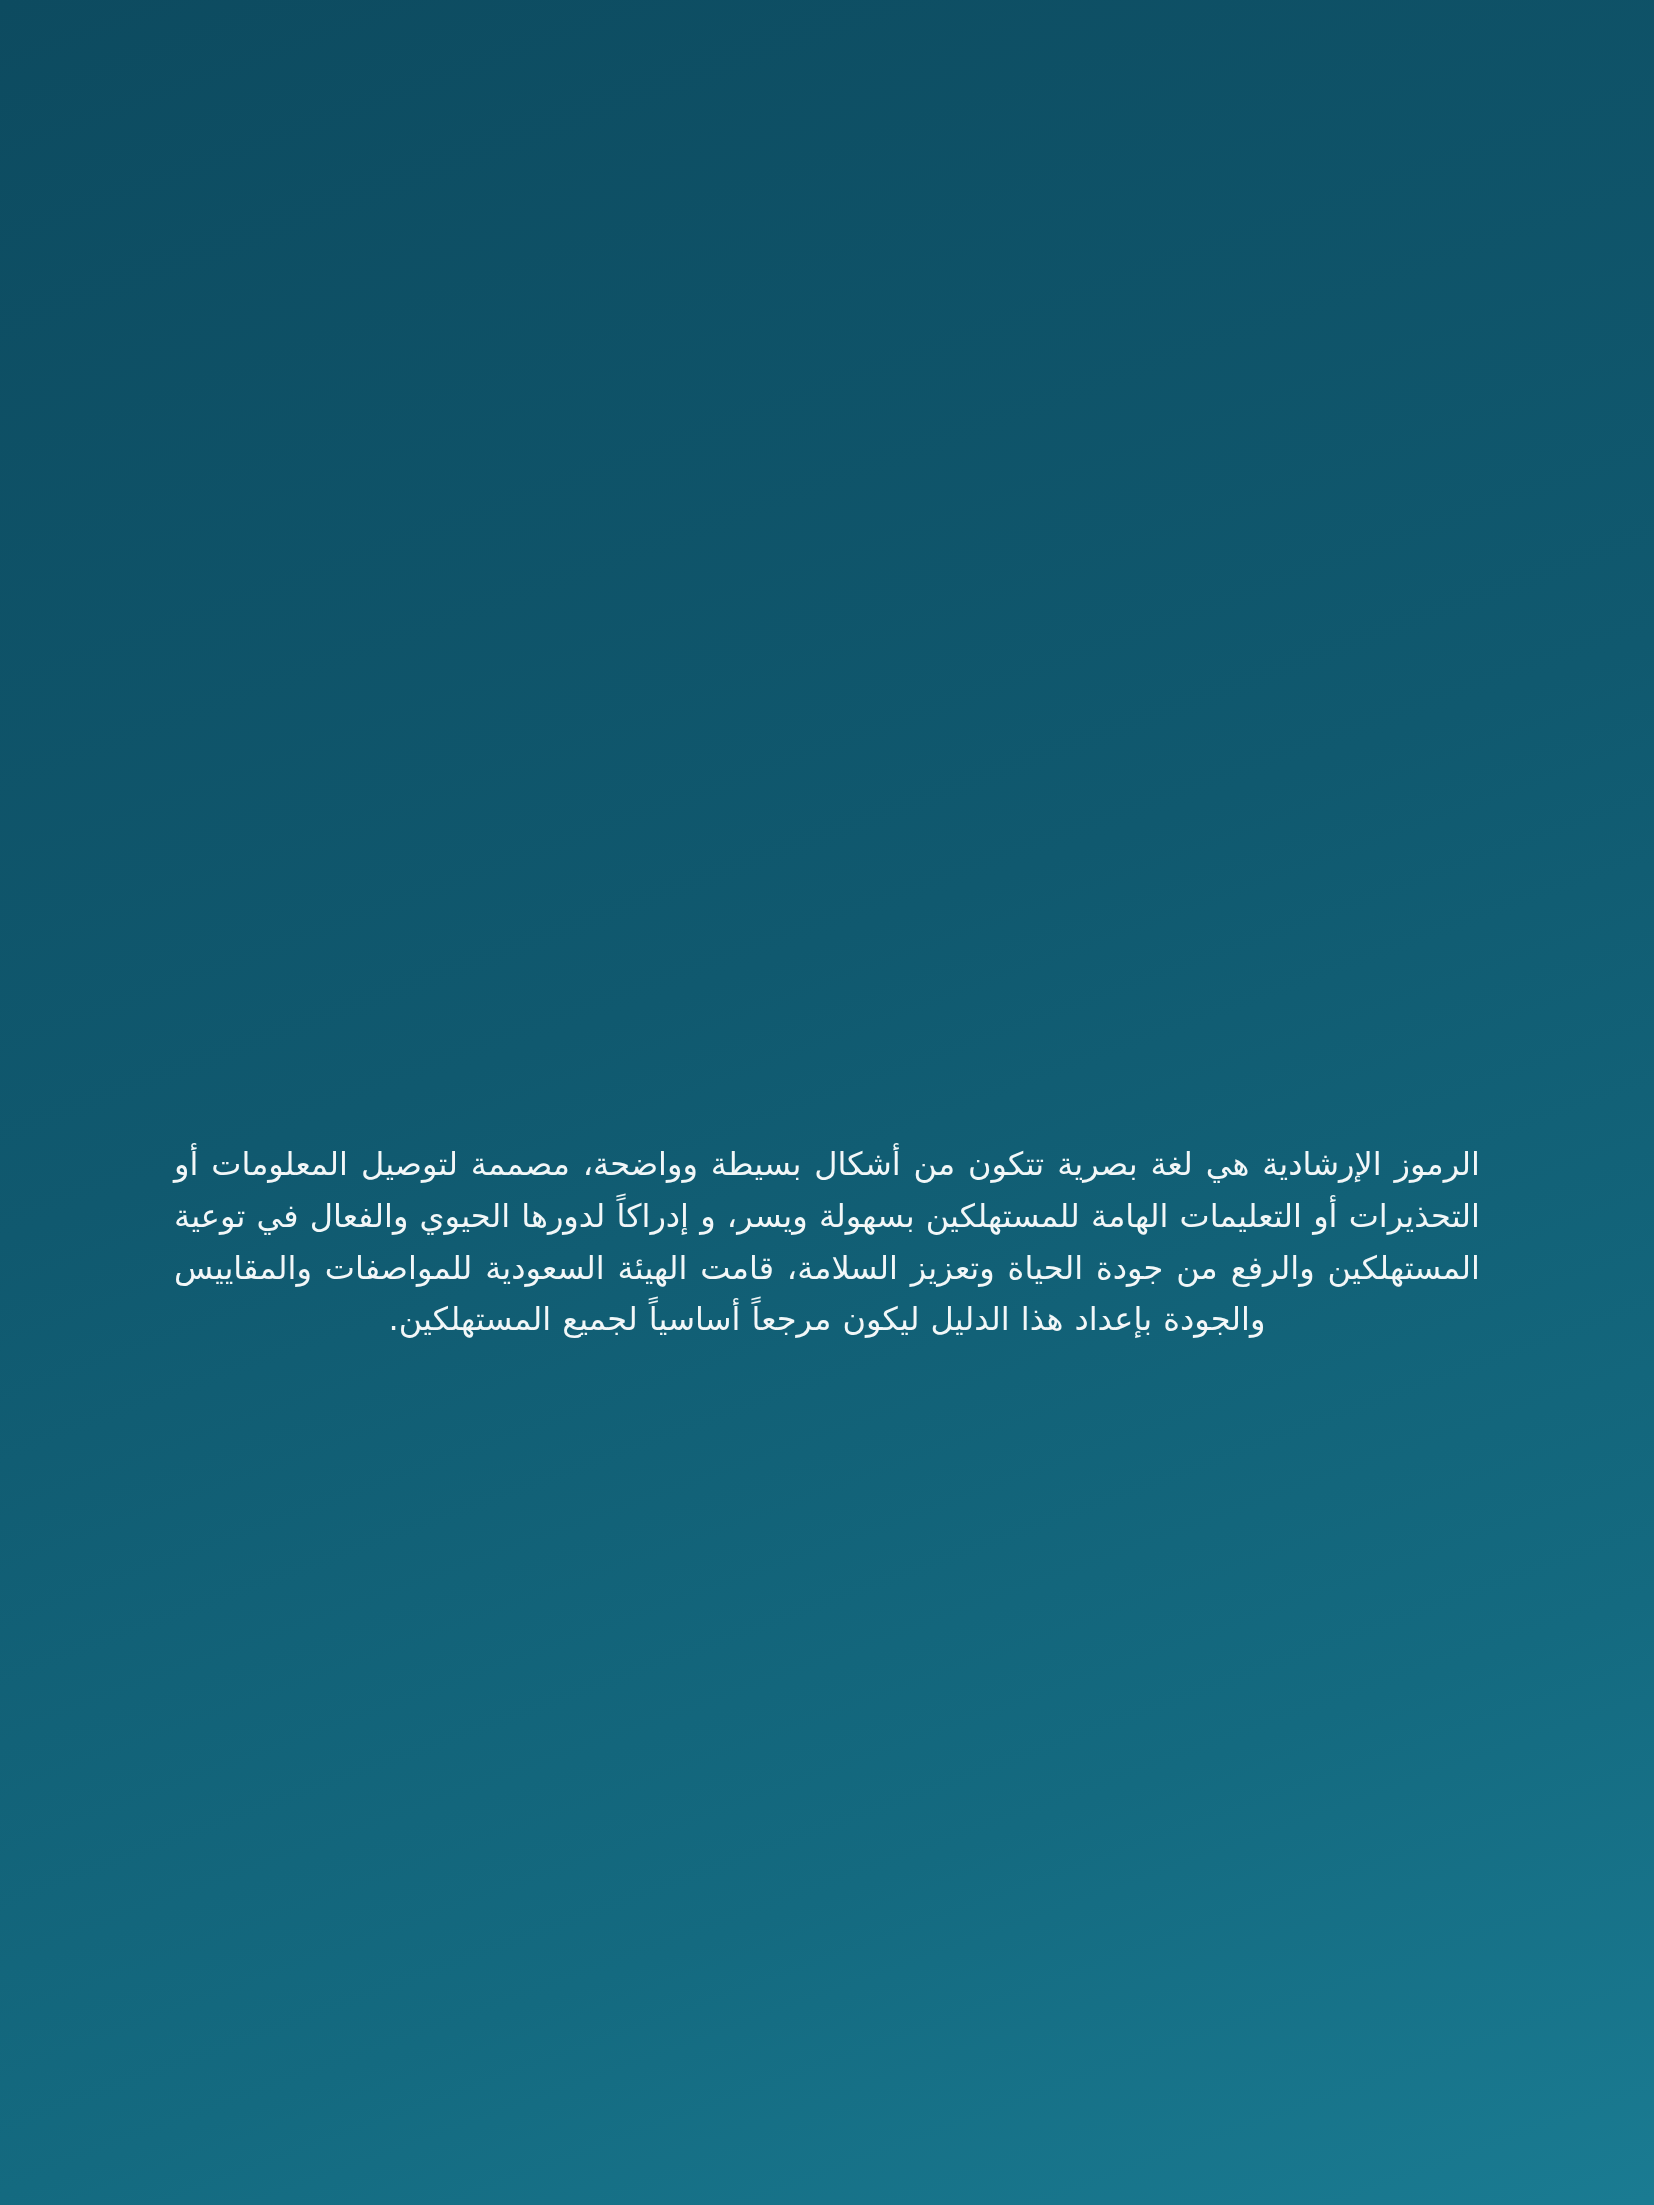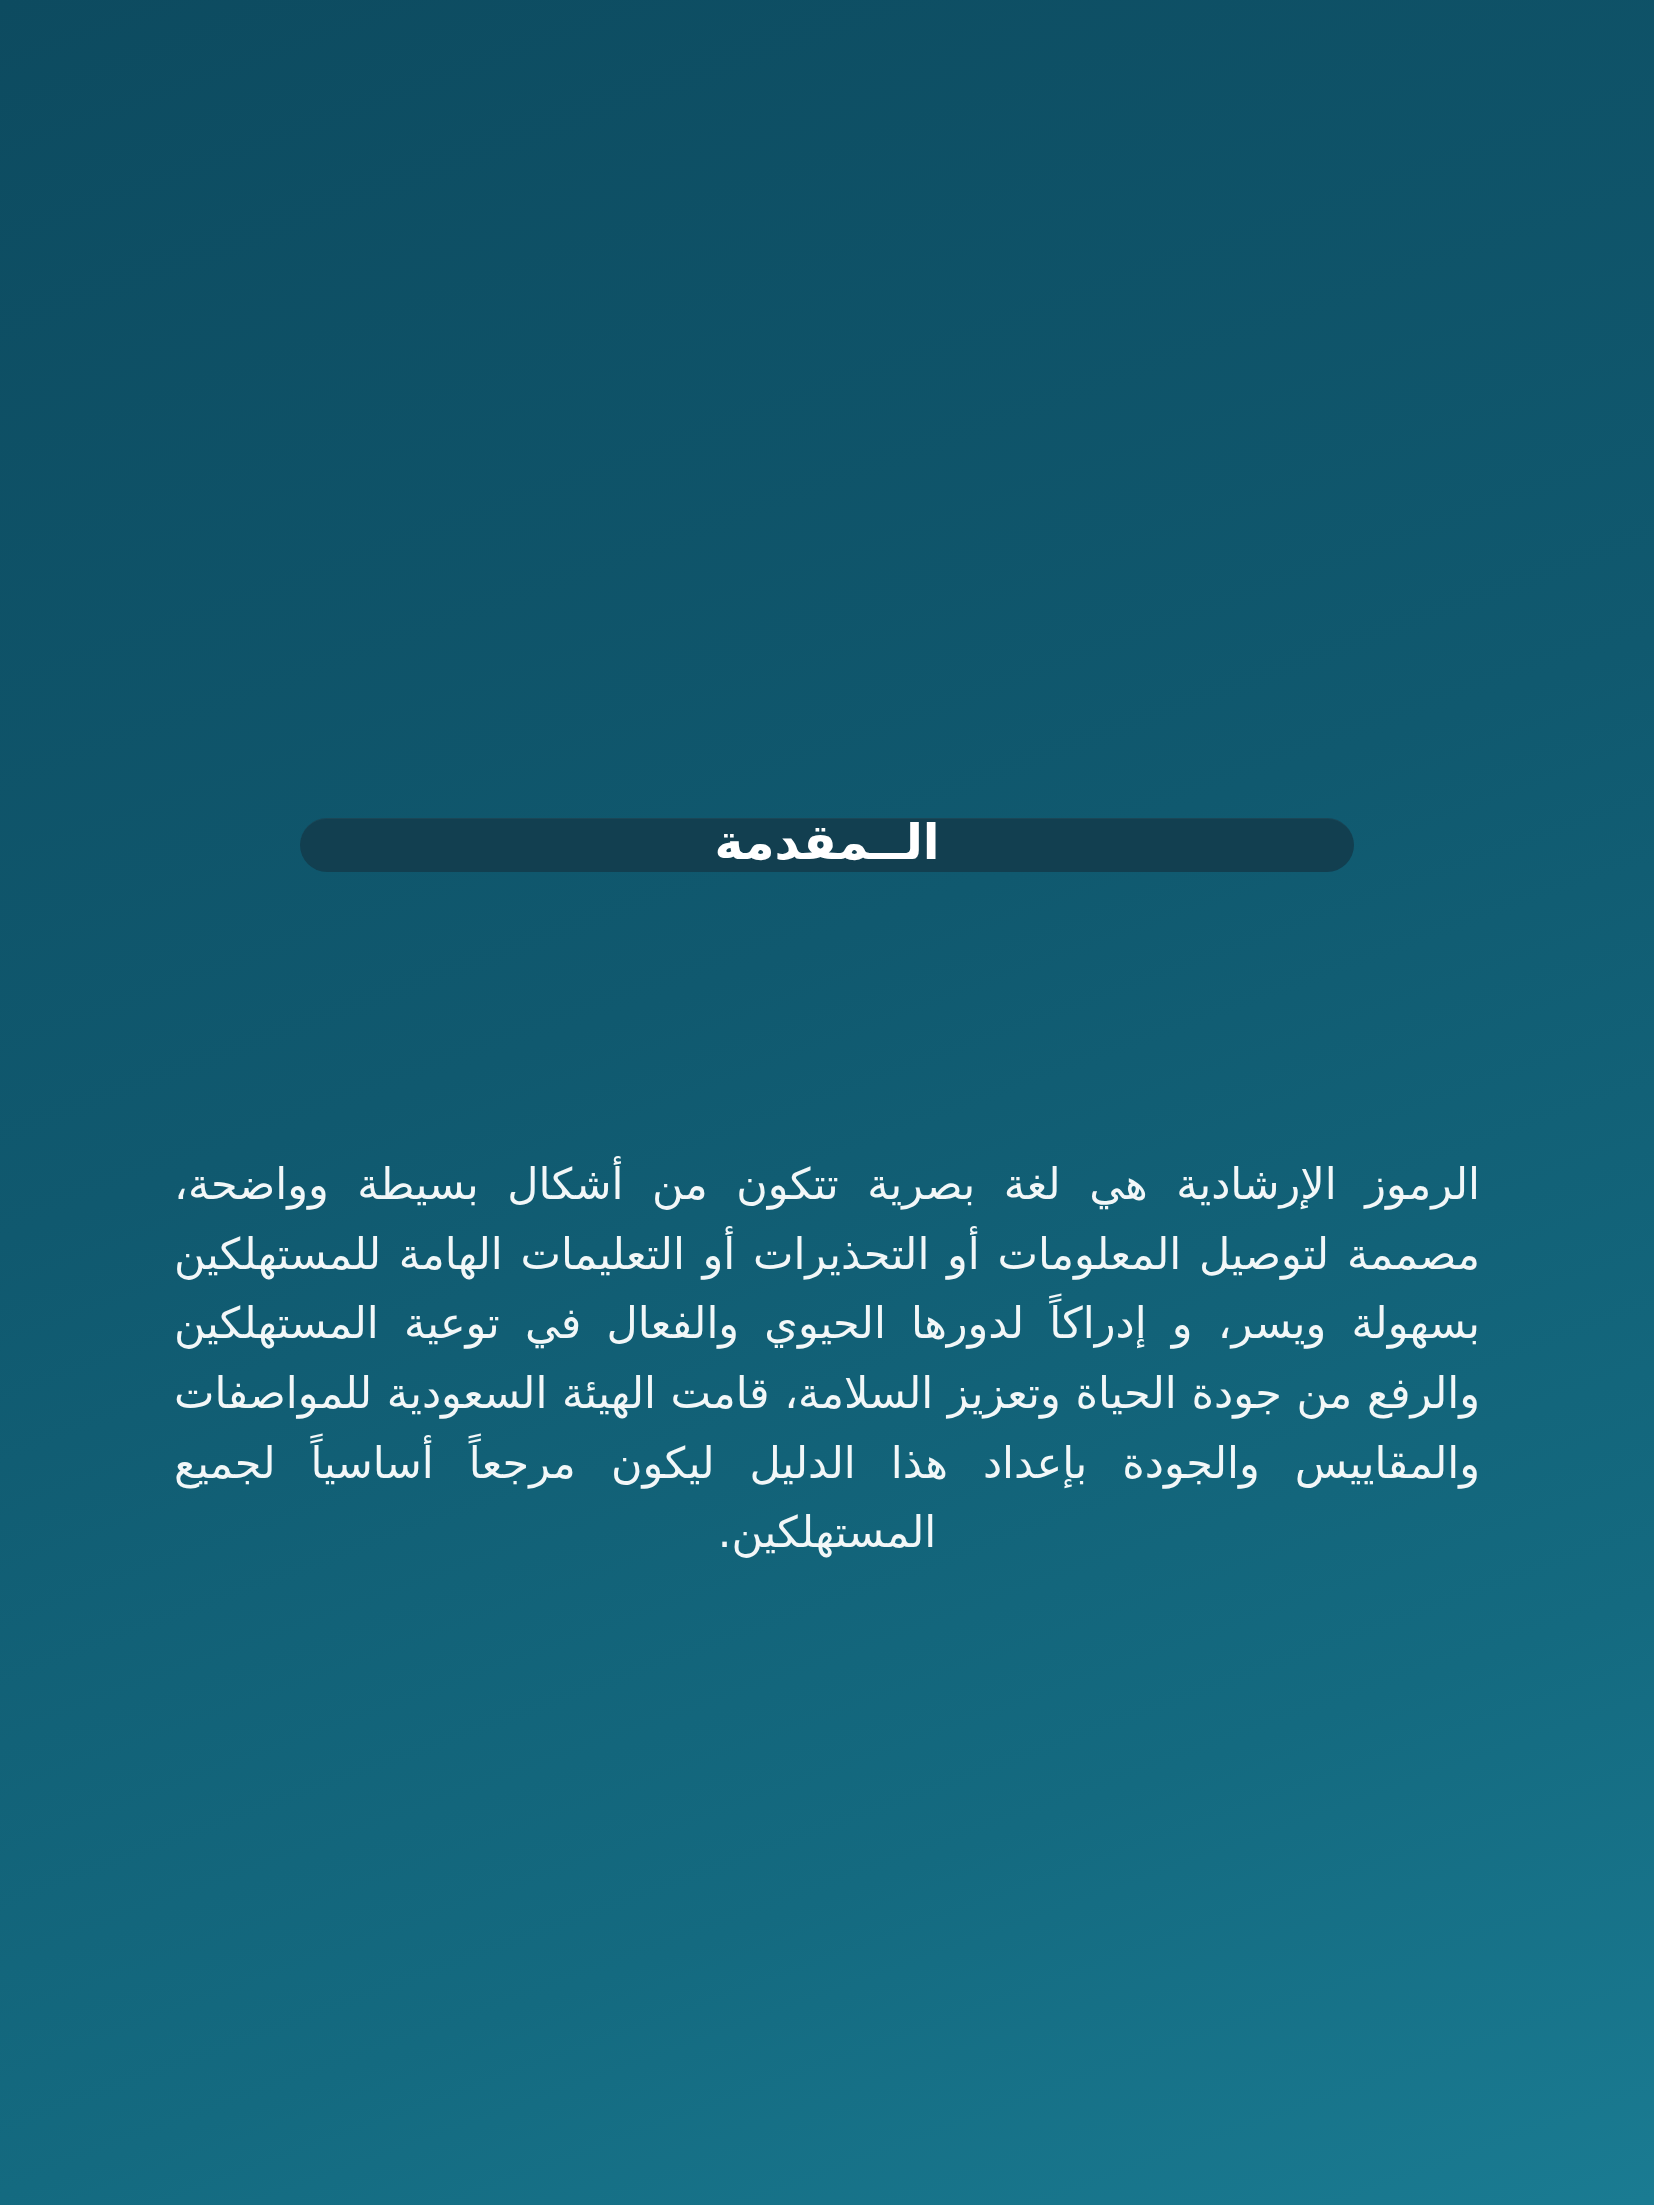--- a/index.html
+++ b/index.html
@@ -65,38 +65,33 @@
     position: absolute;
     top: 1107px;
     left: 0;
     right: 0;
     display: flex;
     justify-content: center;
   }
   .body-text {
     width: 1306px;
     color: #f2f7f8;
-    font-size: 43px;
+    font-size: 32px;
     line-height: 1.62;
     text-align: justify;
     text-align-last: center;
     font-weight: 400;
     word-spacing: 0.9px;
   }
 </style>
 </head>
 <body>
 
 <div class="page">
 
 
-  <div class="title-wrap">
-    <div class="title-pill">
-      <span class="title-text">الــمقدمة</span>
-    </div>
-  </div>
 
   <div class="body-wrap">
     <p class="body-text">الرموز الإرشادية هي لغة بصرية تتكون من أشكال بسيطة وواضحة، مصممة لتوصيل المعلومات أو التحذيرات أو التعليمات الهامة للمستهلكين بسهولة ويسر، و إدراكاً لدورها الحيوي والفعال في توعية المستهلكين والرفع من جودة الحياة وتعزيز السلامة، قامت الهيئة السعودية للمواصفات والمقاييس والجودة بإعداد هذا الدليل ليكون مرجعاً أساسياً لجميع المستهلكين.</p>
   </div>
 
 </div>
 
 
 </body></html>

